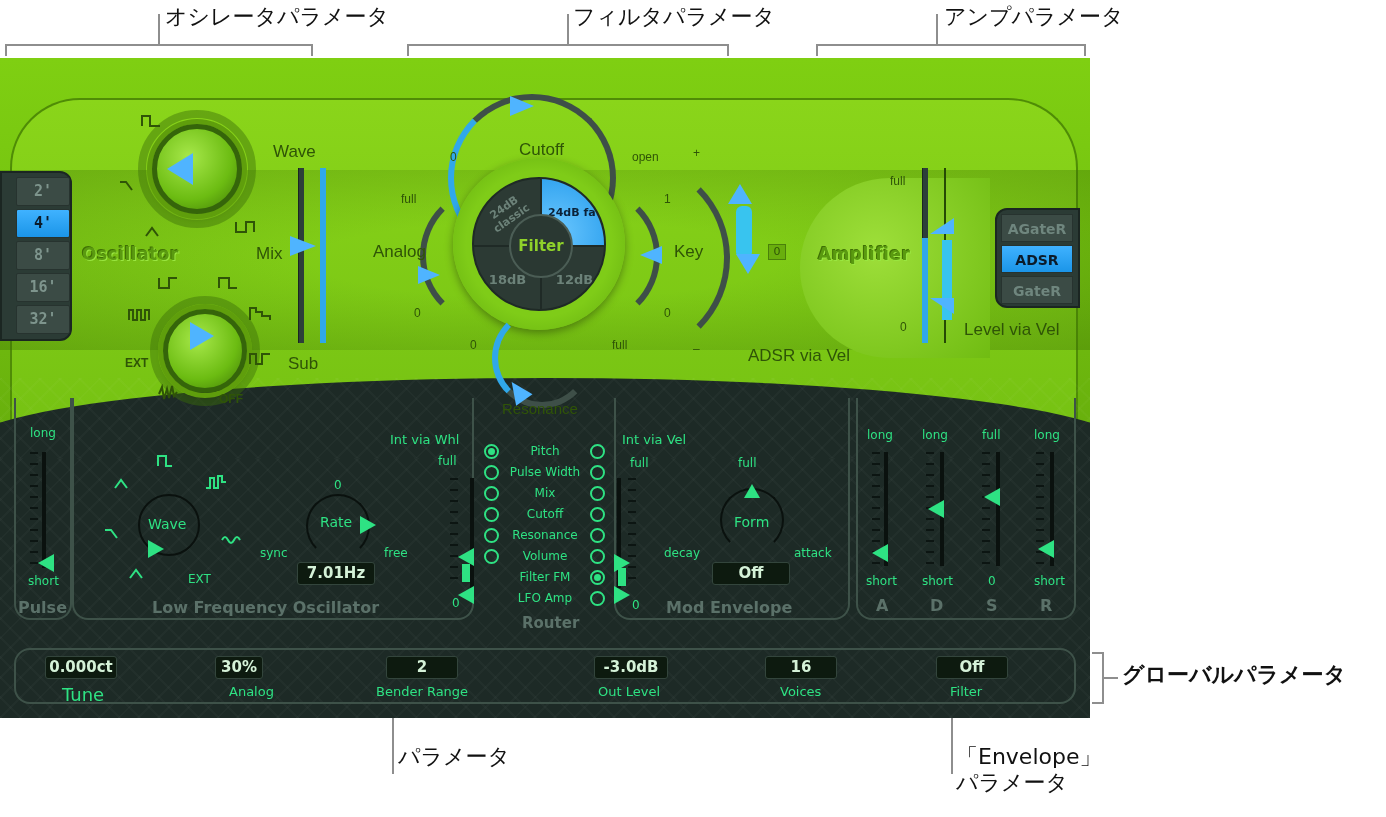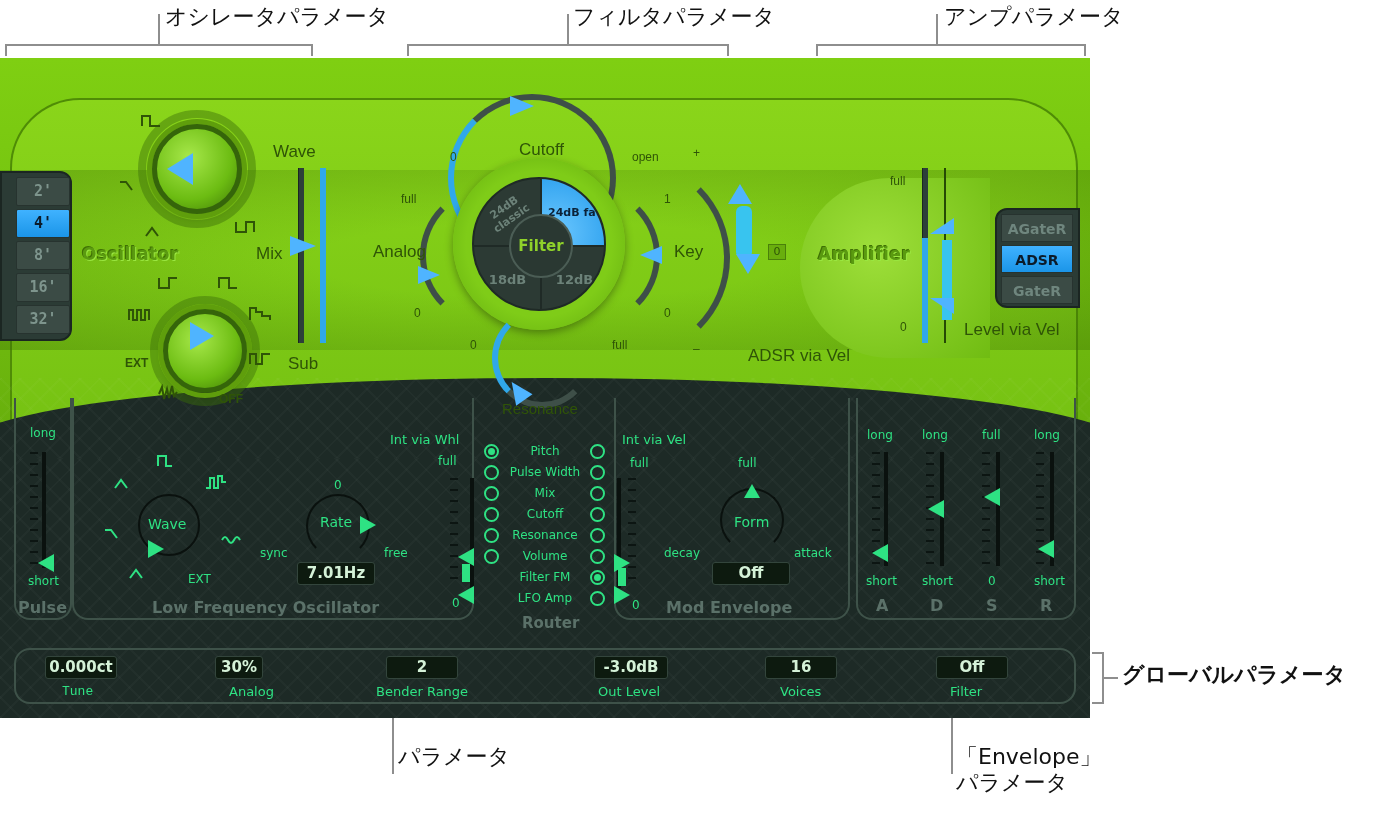--- a/index.html
+++ b/index.html
@@ -391,21 +391,21 @@
     <div class="dlabel" style="left:1034px; top:370px;">long</div>
     <div class="ticks" style="left:1036px; top:394px; height:114px;"></div>
     <div class="dtrack" style="left:1050px; top:394px; height:114px;"></div>
     <div class="gtri" style="left:1038px; top:482px;"></div>
     <div class="dlabel" style="left:1034px; top:516px;">short</div>
     <div class="dtitle" style="left:1040px; top:538px;">R</div>
   </div>
 
   <div style="position:absolute;left:14px;top:590px;width:1062px;height:56px;border:2px solid #3e5249;border-radius:16px;"></div>
   <div class="lcd" style="left:45px; top:598px; width:72px;">0.000ct</div>
-  <div class="dlabel" style="left:62px; top:626px; font-size:13px;font-family:Liberation Mono, monospace;">Tune</div>
+  <div class="dlabel" style="left:62px; top:626px; font-size:18px;">Tune</div>
   <div class="lcd" style="left:215px; top:598px; width:48px;">30%</div>
   <div class="dlabel" style="left:229px; top:626px; font-size:13px;">Analog</div>
   <div class="lcd" style="left:386px; top:598px; width:72px;">2</div>
   <div class="dlabel" style="left:376px; top:626px; font-size:13px;">Bender Range</div>
   <div class="lcd" style="left:594px; top:598px; width:74px;">-3.0dB</div>
   <div class="dlabel" style="left:598px; top:626px; font-size:13px;">Out Level</div>
   <div class="lcd" style="left:765px; top:598px; width:72px;">16</div>
   <div class="dlabel" style="left:780px; top:626px; font-size:13px;">Voices</div>
   <div class="lcd" style="left:936px; top:598px; width:72px;">Off</div>
   <div class="dlabel" style="left:950px; top:626px; font-size:13px;">Filter</div>

